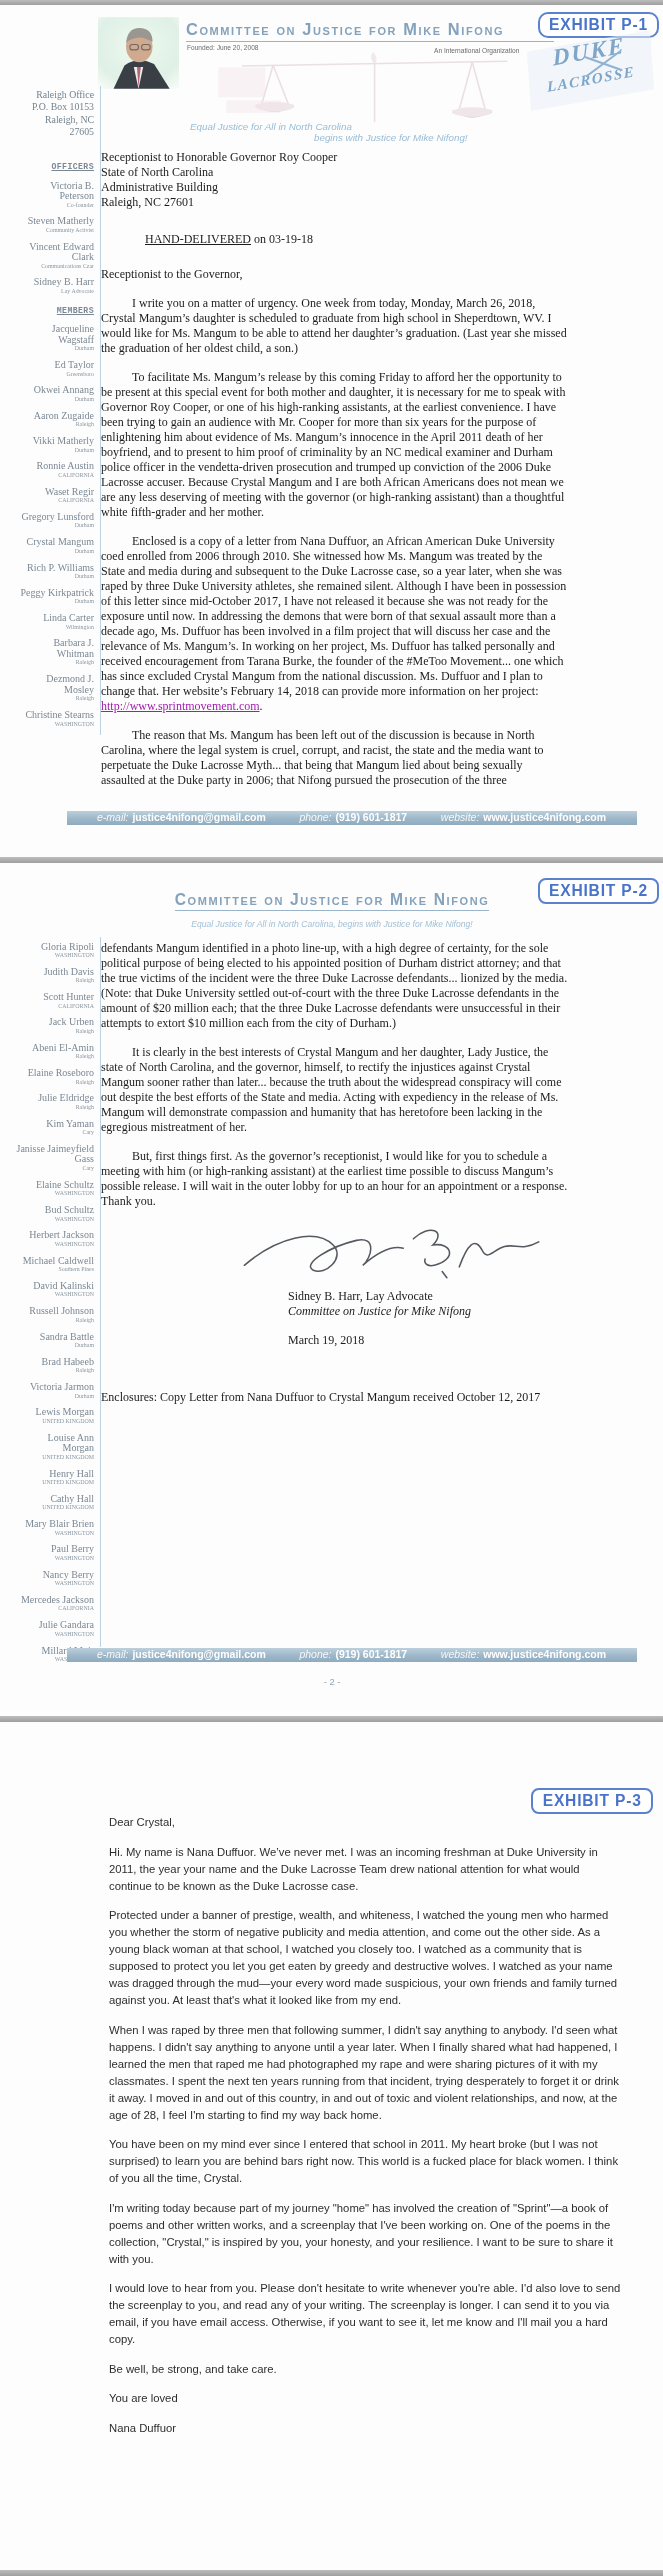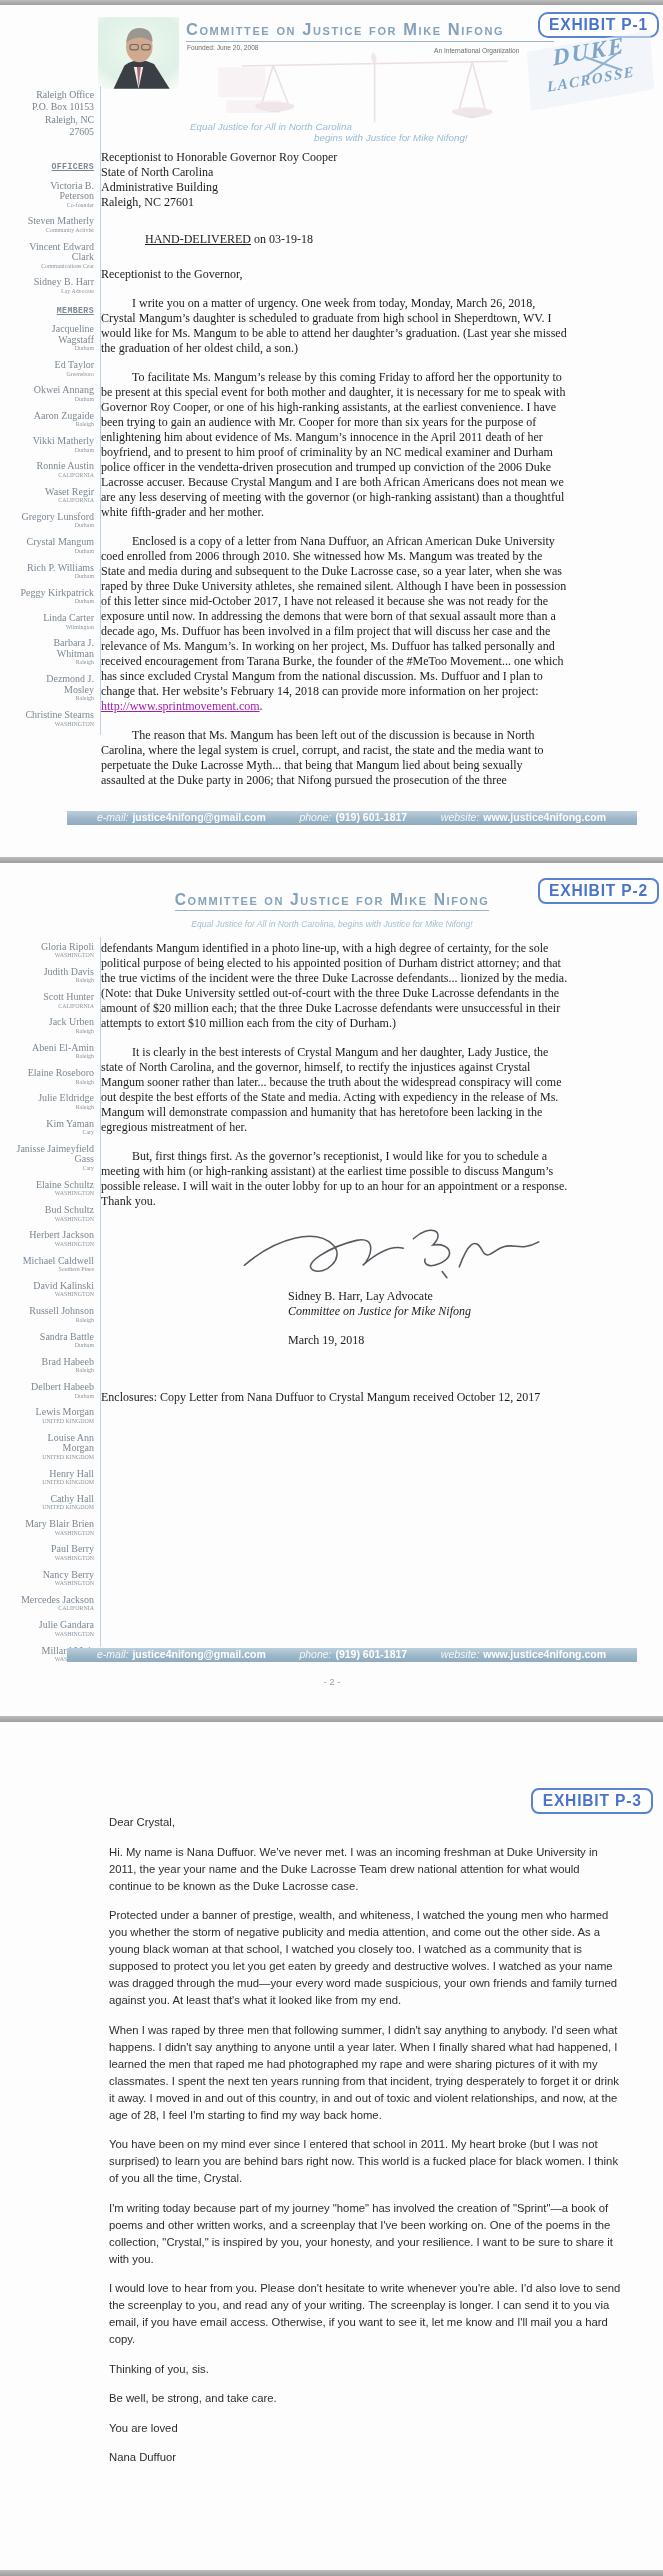--- a/index.html
+++ b/index.html
@@ -384,21 +384,21 @@
           <div class="sb-name">Sandra Battle</div>
           <div class="sb-role">Durham</div>
         </div>
 
         <div class="sb-item">
           <div class="sb-name">Brad Habeeb</div>
           <div class="sb-role">Raleigh</div>
         </div>
 
         <div class="sb-item">
-          <div class="sb-name">Delbert Habeeb</div>
+          <div class="sb-name">Victoria Jarmon</div>
           <div class="sb-role">Durham</div>
         </div>
 
         <div class="sb-item">
           <div class="sb-name">Lewis Morgan</div>
           <div class="sb-role">UNITED KINGDOM</div>
         </div>
 
         <div class="sb-item">
           <div class="sb-name">Louise Ann Morgan</div>
@@ -486,21 +486,20 @@
   <div class="body3">
     <p class="p3para">Dear Crystal,</p>
     <div>
 
     <p class="p3para">Hi. My name is Nana Duffuor. We’ve never met. I was an incoming freshman at Duke University in 2011, the year your name and the Duke Lacrosse Team drew national attention for what would continue to be known as the Duke Lacrosse case.</p>
         <p class="p3para">Protected under a banner of prestige, wealth, and whiteness, I watched the young men who harmed you whether the storm of negative publicity and media attention, and come out the other side. As a young black woman at that school, I watched you closely too. I watched as a community that is supposed to protect you let you get eaten by greedy and destructive wolves. I watched as your name was dragged through the mud—your every word made suspicious, your own friends and family turned against you. At least that's what it looked like from my end.</p>
         <p class="p3para">When I was raped by three men that following summer, I didn't say anything to anybody. I'd seen what happens. I didn't say anything to anyone until a year later. When I finally shared what had happened, I learned the men that raped me had photographed my rape and were sharing pictures of it with my classmates. I spent the next ten years running from that incident, trying desperately to forget it or drink it away. I moved in and out of this country, in and out of toxic and violent relationships, and now, at the age of 28, I feel I'm starting to find my way back home.</p>
         <p class="p3para">You have been on my mind ever since I entered that school in 2011. My heart broke (but I was not surprised) to learn you are behind bars right now. This world is a fucked place for black women. I think of you all the time, Crystal.</p>
         <p class="p3para">I'm writing today because part of my journey "home" has involved the creation of "Sprint"—a book of poems and other written works, and a screenplay that I've been working on. One of the poems in the collection, "Crystal," is inspired by you, your honesty, and your resilience. I want to be sure to share it with you.</p>
         <p class="p3para">I would love to hear from you. Please don't hesitate to write whenever you're able. I'd also love to send the screenplay to you, and read any of your writing. The screenplay is longer. I can send it to you via email, if you have email access. Otherwise, if you want to see it, let me know and I'll mail you a hard copy.</p>
-        <p class="p3para">Thinking of you, sis.</p>
         <p class="p3para">Be well, be strong, and take care.</p>
         <p class="p3para">You are loved</p>
         <p class="p3para">Nana Duffuor</p>
       </div>
   </div>
 </div>
 
 <div class="strip bottom"></div>
 
 

